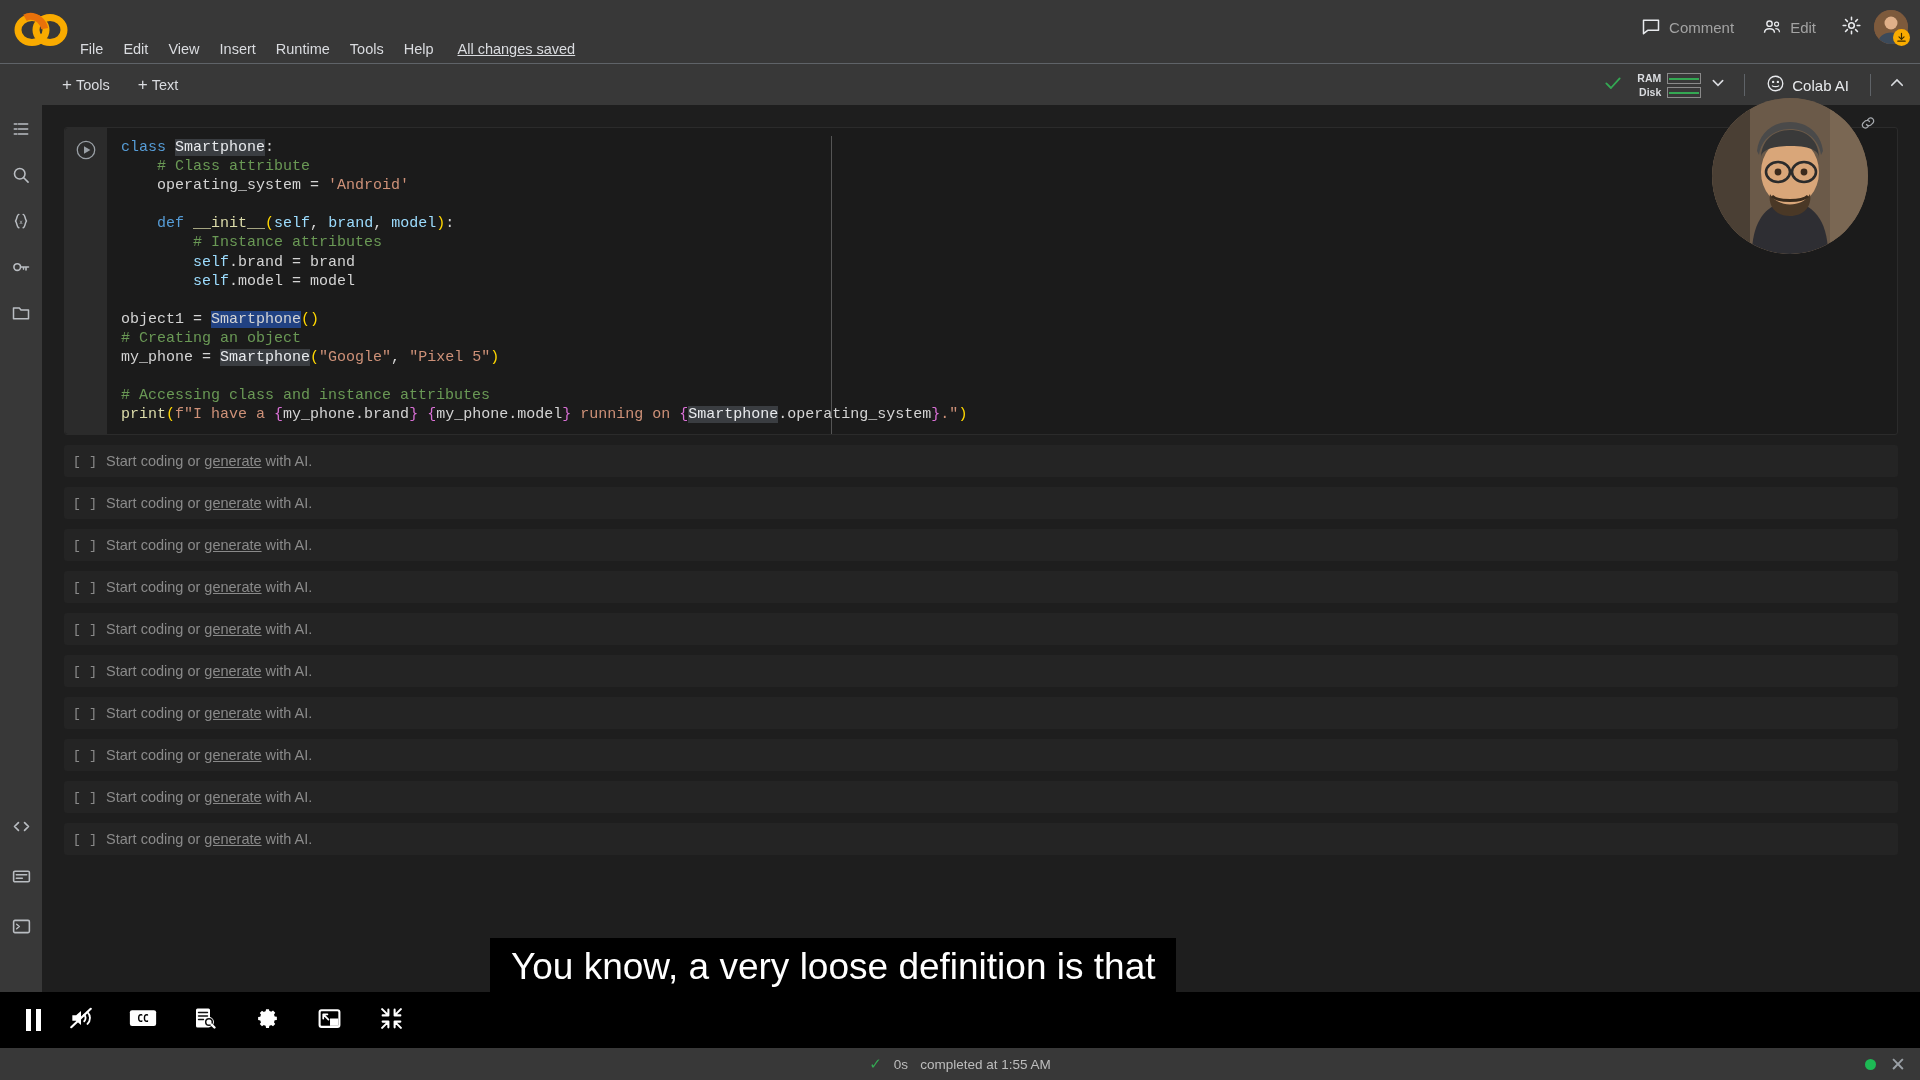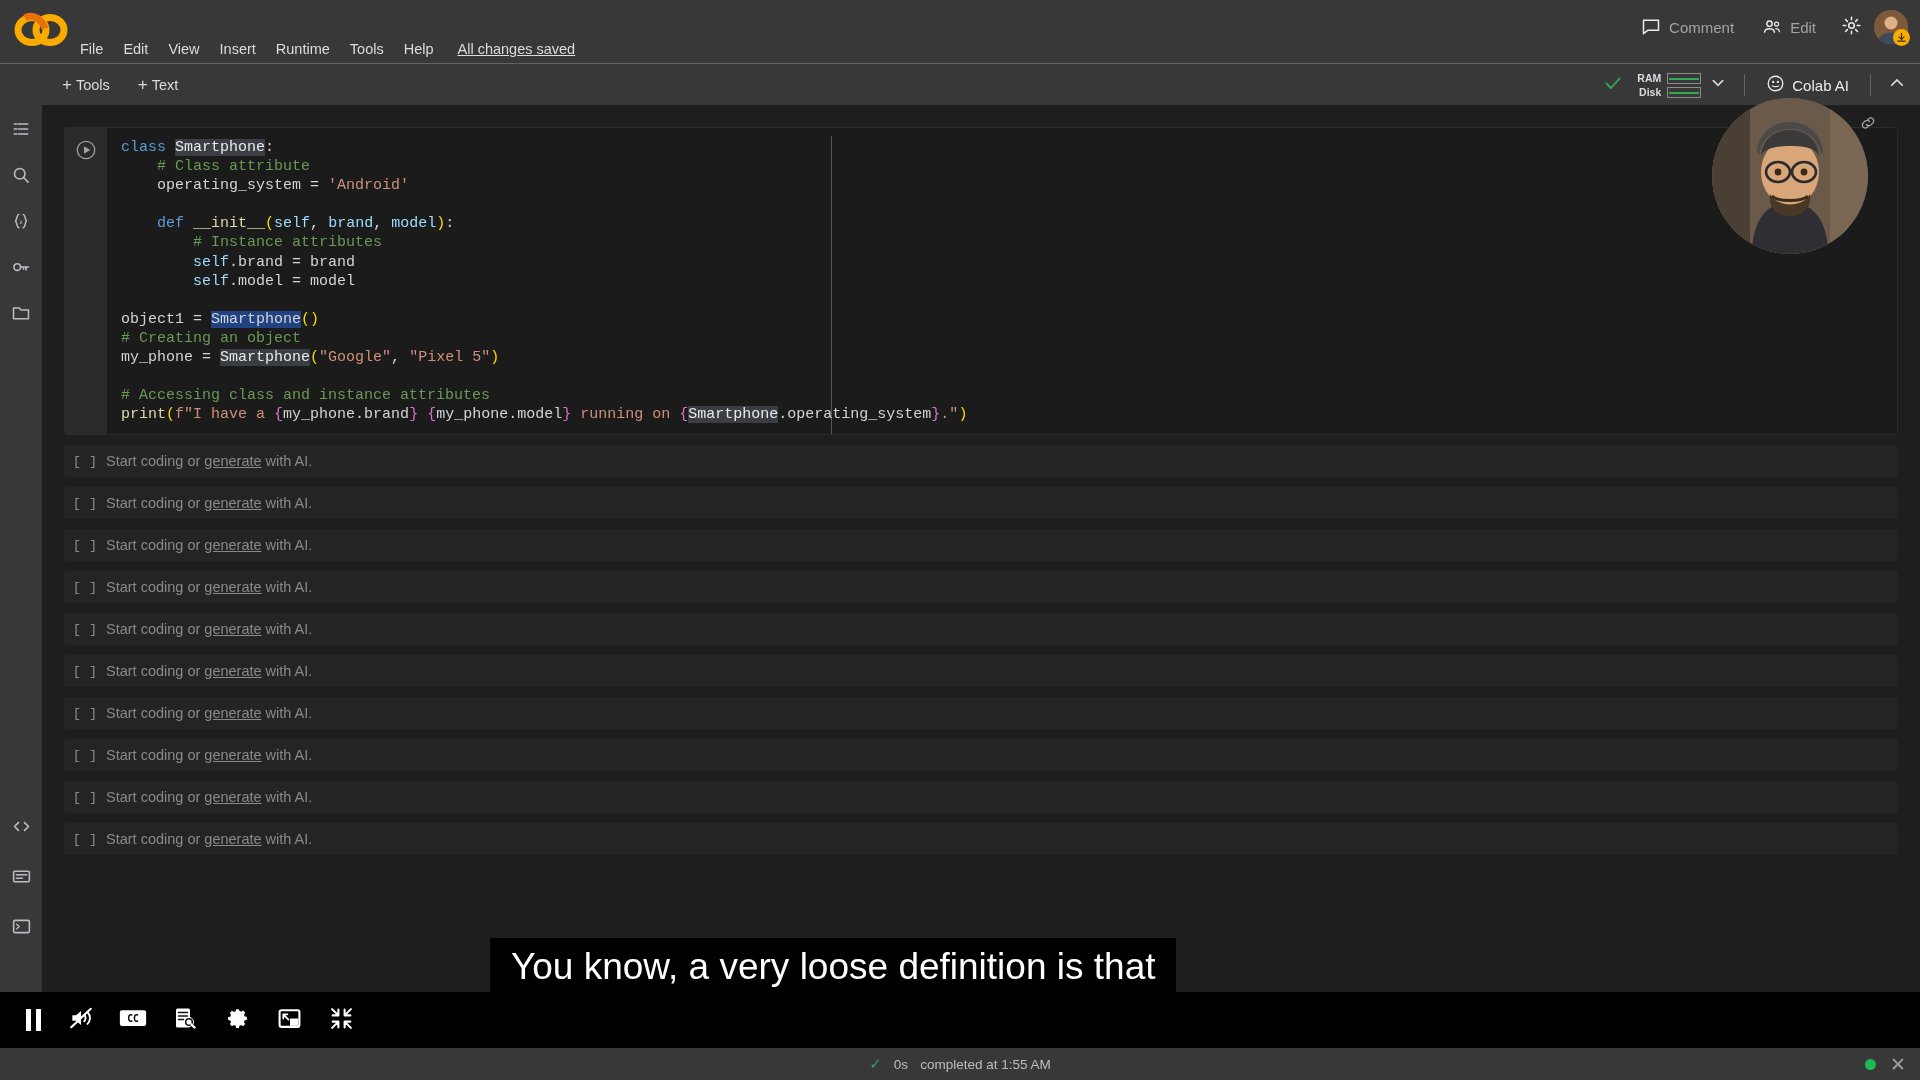--- a/index.html
+++ b/index.html
@@ -159,21 +159,21 @@
   .track .buf { position:absolute; left:0; top:0; height:100%; background:#7a7a7a; width: 43.5%; }
   .track .played { position:absolute; left:0; top:0; height:100%; background:#00a3e0; width: 41.5%; }
   .tooltip {
     position: absolute; left: 650px; bottom: 58px; background:#fff; color:#111; font-size: 13px;
     padding: 2px 7px; border-radius: 3px; white-space: nowrap;
   }
   .tooltip:after {
     content:""; position:absolute; left: 14px; bottom:-5px; width:0;height:0;
     border-left:5px solid transparent; border-right:5px solid transparent; border-top:5px solid #fff;
   }
-  .pl-right { display:flex; align-items:center; gap: 22px; padding-right: 31px; }
+  .pl-right { display:flex; align-items:center; gap: 32px; padding-right: 31px; }
   .pl-ico { width: 30px; height: 30px; display:flex; align-items:center; justify-content:center; cursor:pointer; }
 </style>
 </head>
 <body>
 
 <div id="app">
 
   <div class="topbar">
 
     <div class="colab-logo">

